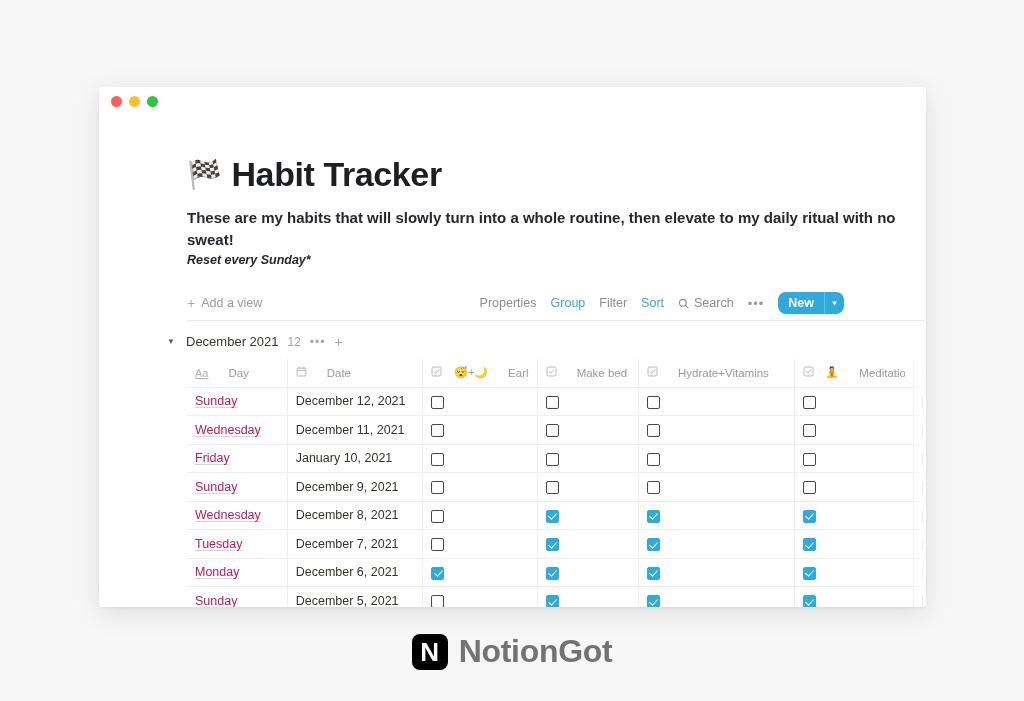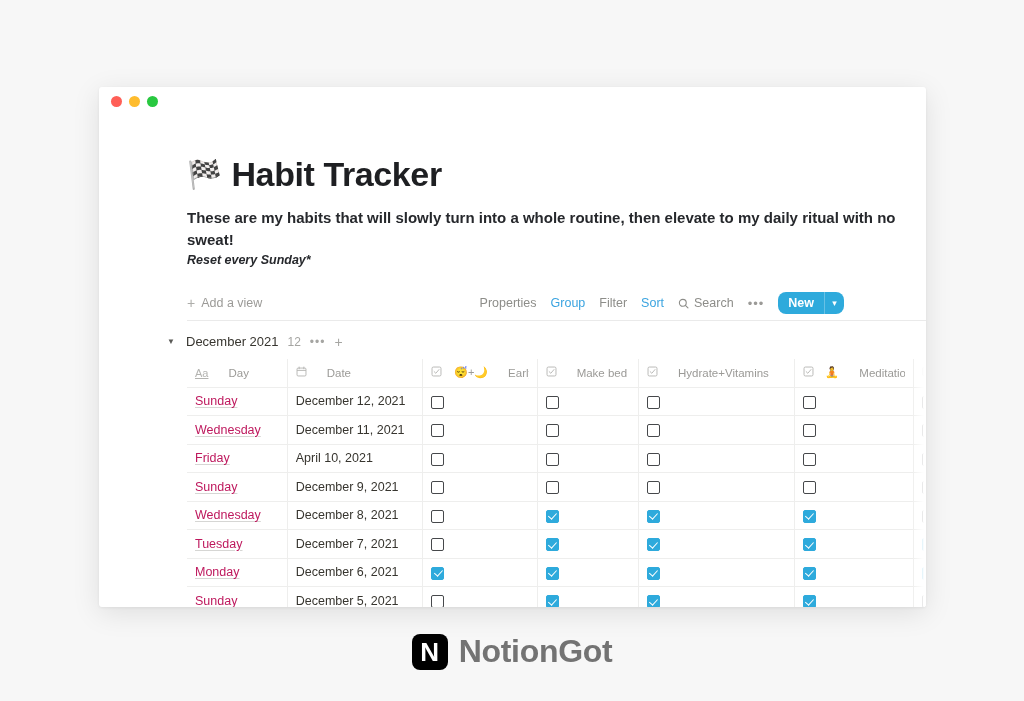--- a/index.html
+++ b/index.html
@@ -412,21 +412,21 @@
               <td class="cell-day"><span class="day-link">Wednesday</span></td>
               <td class="cell-date">December 11, 2021</td>
               <td class="cell-check"><span class="cb"></span></td>
               <td class="cell-check"><span class="cb"></span></td>
               <td class="cell-check"><span class="cb"></span></td>
               <td class="cell-check"><span class="cb"></span></td>
               <td class="cell-check"><span class="cb"></span></td>
             </tr>
             <tr>
               <td class="cell-day"><span class="day-link">Friday</span></td>
-              <td class="cell-date">April 10, 2021</td>
+              <td class="cell-date">January 10, 2021</td>
               <td class="cell-check"><span class="cb"></span></td>
               <td class="cell-check"><span class="cb"></span></td>
               <td class="cell-check"><span class="cb"></span></td>
               <td class="cell-check"><span class="cb"></span></td>
               <td class="cell-check"><span class="cb"></span></td>
             </tr>
             <tr>
               <td class="cell-day"><span class="day-link">Sunday</span></td>
               <td class="cell-date">December 9, 2021</td>
               <td class="cell-check"><span class="cb"></span></td>

